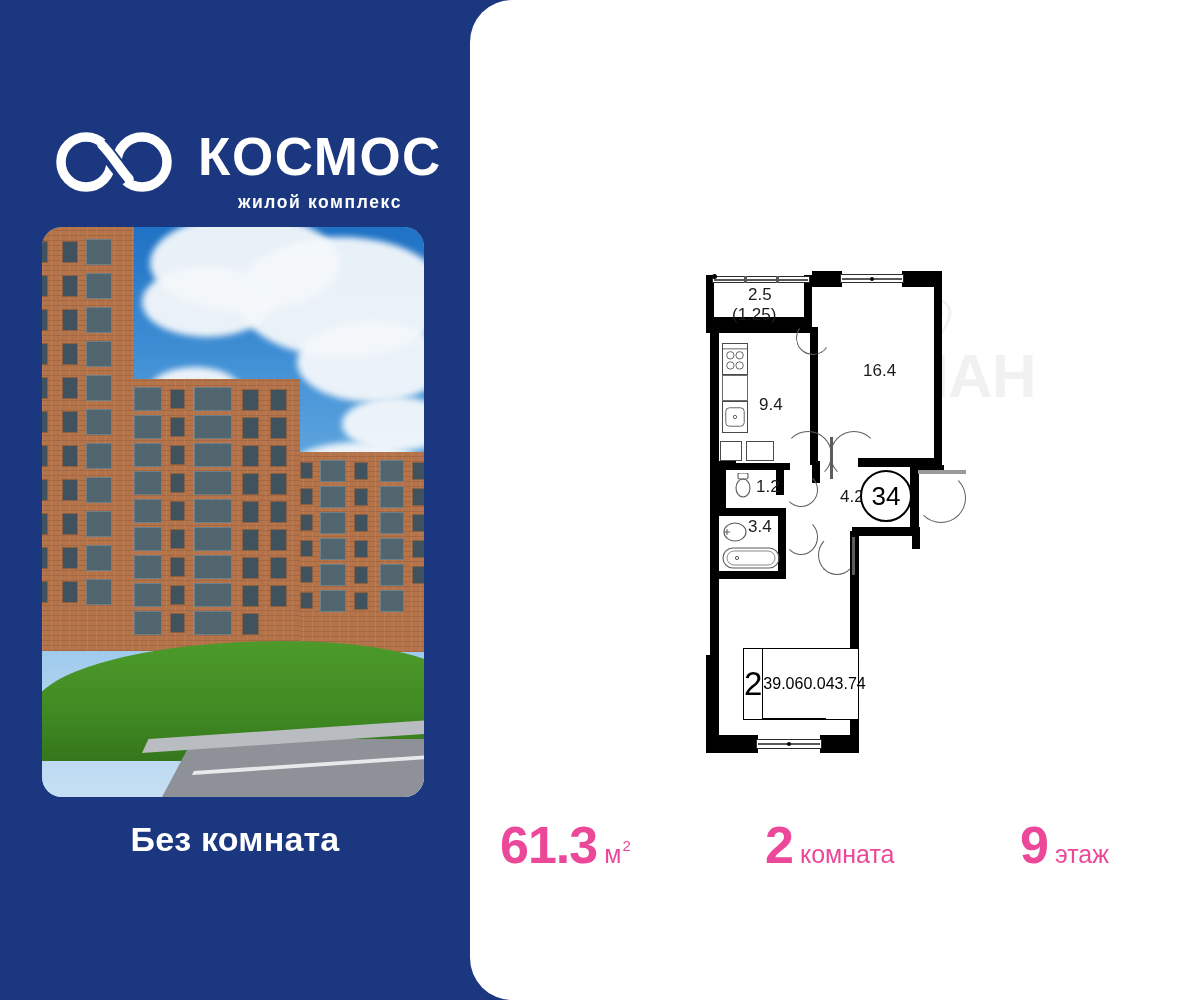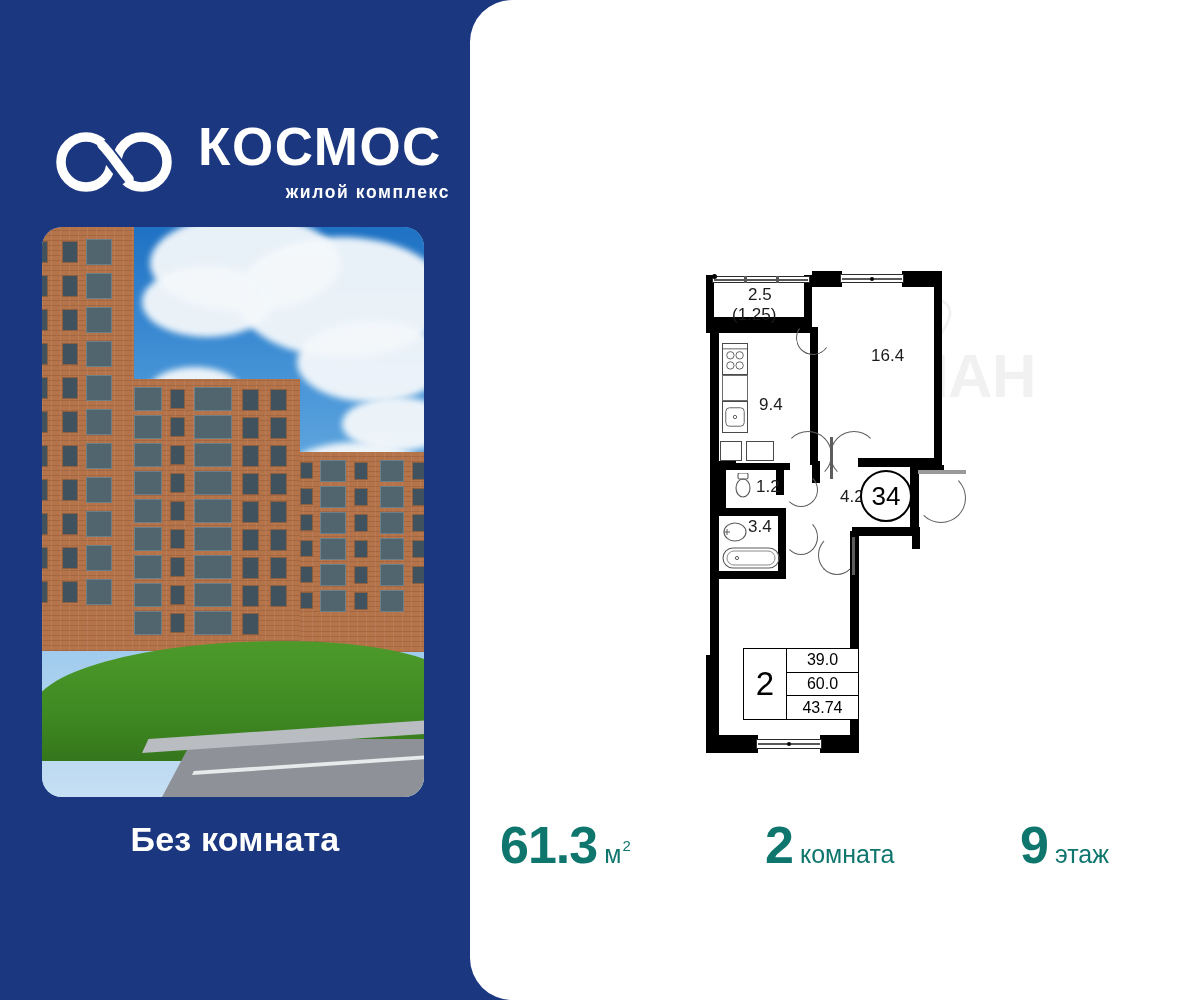--- a/index.html
+++ b/index.html
@@ -30,39 +30,39 @@
     left: 50px; top: 118px;
     width: 400px; height: 92px;
   }
   #logo-mark {
     position: absolute;
     left: 0; top: 10px;
     width: 130px; height: 68px;
   }
   #logo-text-wrap {
     position: absolute;
-    left: 140px; top: 2px;
+    left: 140px; top: 12px;
     width: 260px;
   }
   .logo-word {
     color: #ffffff;
     font-size: 53px;
     font-weight: bold;
     letter-spacing: 1.5px;
     line-height: 1;
     text-align: center;
     font-family: "Liberation Sans", sans-serif;
   }
   .logo-sub {
     color: #ffffff;
     font-size: 17.5px;
     font-weight: bold;
     letter-spacing: 1.6px;
     margin-top: 9px;
-    text-align: right;
+    text-align: center;
     font-family: "Liberation Sans", sans-serif;
   }
 
   
   #photo-card {
     position: absolute;
     left: 42px; top: 227px;
     width: 382px; height: 570px;
     border-radius: 20px;
     overflow: hidden;
@@ -247,42 +247,42 @@
   }
   #area-table .rooms {
     width: 43px;
     display: flex; align-items: center; justify-content: center;
     font-size: 33px; color: #000;
     border-right: 1.8px solid #000;
     font-family: "Liberation Sans", sans-serif;
   }
   #area-table .cells {
     flex: 1;
-    display: flex; flex-direction: column;
+    display: flex; flex-direction: row;
   }
   #area-table .cells div {
     flex: 1;
     display: flex; align-items: center; justify-content: center;
     font-size: 16px; color: #000;
     border-bottom: 1.6px solid #000;
     font-family: "Liberation Sans", sans-serif;
   }
   #area-table .cells div:last-child { border-bottom: none; }
 
   
   #specs {
     position: absolute;
     left: 30px; top: 815px;
     width: 680px; height: 70px;
   }
   .spec {
     position: absolute;
     display: flex;
     align-items: baseline;
-    color: #0f766e;
+    color: #ec4899;
   }
   .spec .big {
     font-size: 52px;
     font-weight: bold;
     letter-spacing: -1px;
     font-family: "Liberation Sans", sans-serif;
   }
   .spec .small {
     font-size: 25px;
     font-weight: normal;
@@ -594,21 +594,21 @@
       <div class="door-arc" style="left:84px; top:208px; width:34px; height:34px; border-color:transparent; border-bottom-color:#5d5d5d; border-right-color:#5d5d5d;"></div>
       <div class="door-arc" style="left:84px; top:254px; width:34px; height:36px; border-color:transparent; border-bottom-color:#5d5d5d; border-right-color:#5d5d5d;"></div>
       <div class="door-arc" style="left:118px; top:270px; width:38px; height:40px; border-color:transparent; border-bottom-color:#5d5d5d; border-left-color:#5d5d5d;"></div>
       <div class="leaf" style="left:152px; top:272px; width:3px; height:38px;"></div>
       <div class="door-arc" style="left:216px; top:208px; width:50px; height:50px; border-color:transparent; border-bottom-color:#5d5d5d; border-right-color:#5d5d5d;"></div>
       <div class="glzbar" style="left:218px; top:205px; width:48px; height:4px; background:#9a9a9a;"></div>
 
       <div class="lbl" style="left:48px; top:20px;">2.5</div>
       <div class="lbl" style="left:32px; top:40px;">(1.25)</div>
       <div class="lbl" style="left:59px; top:130px;">9.4</div>
-      <div class="lbl" style="left:163px; top:81px;margin-left:8px;">16.4</div>
+      <div class="lbl" style="left:163px; top:96px;">16.4</div>
       <div class="lbl" style="left:56px; top:212px;">1.2</div>
       <div class="lbl" style="left:48px; top:252px;">3.4</div>
       <div class="lbl" style="left:140px; top:222px;">4.2</div>
       <div class="lbl" style="left:72px; top:438px;">22.6</div>
 
       <div id="apt-badge">34</div>
 
       <div id="area-table">
         <div class="rooms">2</div>
         <div class="cells">

